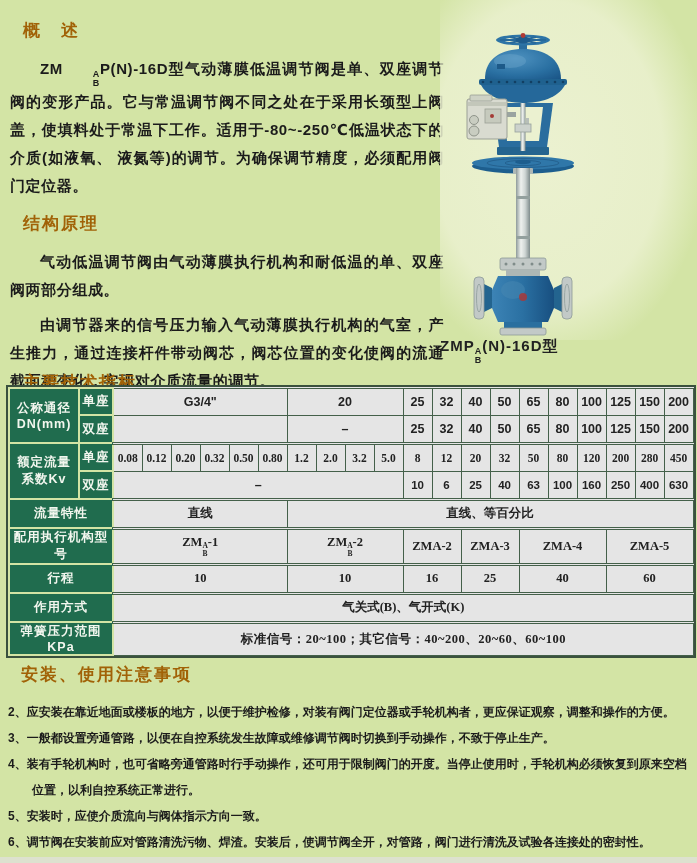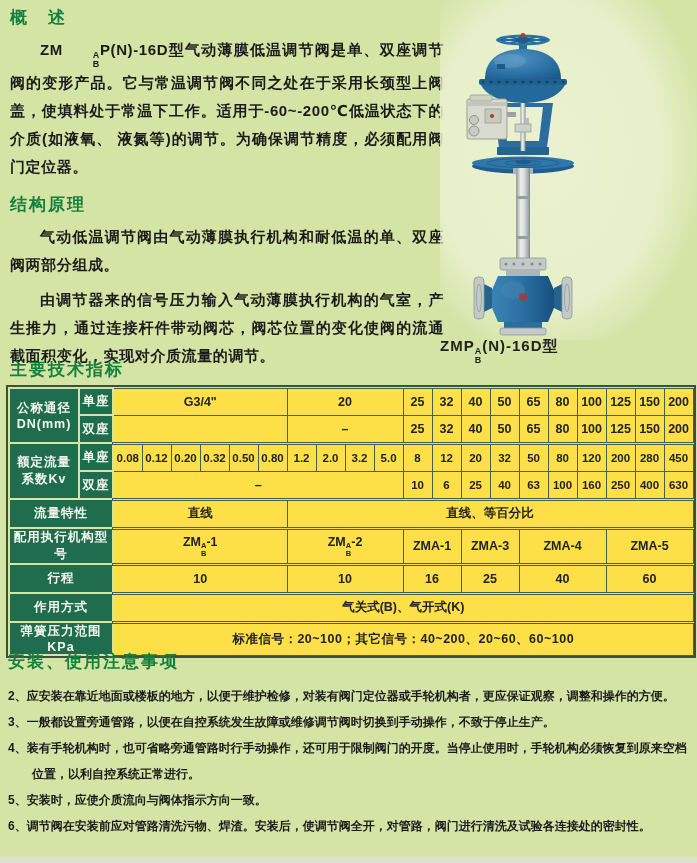--- a/index.html
+++ b/index.html
@@ -5,21 +5,21 @@
   html,body{margin:0;padding:0;}
   body{
     width:697px;height:863px;position:relative;overflow:hidden;
     background:#d3e4a5;
     font-family:"Liberation Sans","DejaVu Sans",sans-serif;
     color:#1c1c1c;
   }
   
   .left-col{position:absolute;left:10px;top:6px;width:434px;}
   .sec-heading{
-    font-size:17px;font-weight:700;letter-spacing:2px;color:#15803d;margin:0;
+    font-size:17px;font-weight:700;letter-spacing:2px;color:#a16207;margin:13px;
   }
   .sec-heading.mt{margin-top:12px;}
   .para{
     font-size:15px;line-height:28px;font-weight:600;letter-spacing:0.6px;
     text-align:justify;text-indent:2em;margin:7px 0 0;color:#1b1b1b;
   }
   .stk{
     display:inline-flex;flex-direction:column;align-items:center;
     line-height:1;font-size:0.6em;vertical-align:-0.38em;font-weight:inherit;
   }
@@ -30,33 +30,33 @@
   .caption{
     position:absolute;left:440px;top:337px;width:257px;text-align:left;
     font-weight:600;color:#222;
   }
   .cap1{font-size:15px;letter-spacing:1px;}
   .cap2{font-size:14px;letter-spacing:2px;margin-top:19px;}
   
   .tech-heading{position:absolute;left:10px;top:358px;}
   .table-wrap{
     position:absolute;left:6px;top:385px;
-    border:2px solid #3a513e;background:#fde047;
+    border:2px solid #3a513e;background:#e5e5e5;
   }
   table{border-collapse:collapse;table-layout:fixed;width:684px;}
   td{
     border:1px solid #44604a;text-align:center;vertical-align:middle;
     font-size:12.5px;font-weight:600;color:#222;padding:0;height:26px;
     overflow:hidden;white-space:nowrap;
   }
   th{
     border:2px solid #d3e4a5;background:#206c4e;color:#f2f6ee;
     font-size:12.5px;font-weight:700;letter-spacing:1px;padding:0 1px;
   }
-  tr.sep td{border-top:3px double #44604a;}
+  tr.sep td{border-top:3px double #44604a;font-family:Liberation Serif, serif;}
   td.num{font-size:11.5px;letter-spacing:0;}
   td.spring{letter-spacing:0.5px;}
   
   .notes{position:absolute;left:8px;top:650px;width:688px;}
   .notes ol{list-style:none;margin:10px 0 0;padding:0;}
   .notes li{
     font-size:12px;line-height:26px;font-weight:600;color:#1b1b1b;
     padding-left:24px;text-indent:-24px;letter-spacing:0;
   }
   .bottom-strip{
@@ -65,21 +65,21 @@
   }
 </style>
 </head>
 <body>
 
 <div class="left-col">
   <h2 class="sec-heading">概　述</h2>
   <p class="para"><span>ZM</span><span class="stk">
         <span>A</span>
         <span>B</span>
-      </span><span>P(N)-16D型气动薄膜低温调节阀是单、双座调节阀的变形产品。它与常温调节阀不同之处在于采用长颈型上阀盖，使填料处于常温下工作。适用于-60~-200℃低温状态下的介质(如液氧、 液氮等)的调节。为确保调节精度，必须配用阀门定位器。</span></p>
+      </span><span>P(N)-16D型气动薄膜低温调节阀是单、双座调节阀的变形产品。它与常温调节阀不同之处在于采用长颈型上阀盖，使填料处于常温下工作。适用于-80~-250℃低温状态下的介质(如液氧、 液氮等)的调节。为确保调节精度，必须配用阀门定位器。</span></p>
 
   <h2 class="sec-heading mt">结构原理</h2>
   <p class="para">气动低温调节阀由气动薄膜执行机构和耐低温的单、双座阀两部分组成。</p>
   <p class="para">由调节器来的信号压力输入气动薄膜执行机构的气室，产生推力，通过连接杆件带动阀芯，阀芯位置的变化使阀的流通截面积变化，实现对介质流量的调节。</p>
 </div>
 
 <div class="photo">
   <svg viewBox="0 0 257 340">
     <defs>
       <radialGradient id="halo" cx="42%" cy="45%" r="62%">
@@ -315,21 +315,21 @@
   <tr class="sep">
     <th colspan="2">配用执行机构型号</th>
     <td colspan="6"><span>ZM</span><span class="stk">
               <span>A</span>
               <span>B</span>
             </span><span>-1</span></td>
     <td colspan="4"><span>ZM</span><span class="stk">
               <span>A</span>
               <span>B</span>
             </span><span>-2</span></td>
-    <td colspan="2">ZMA-1</td>
+    <td colspan="2">ZMA-2</td>
     <td colspan="2">ZMA-3</td>
     <td colspan="3">ZMA-4</td>
     <td colspan="3">ZMA-5</td>
   </tr>
   <tr class="sep">
     <th colspan="2">行程</th>
     <td colspan="6">10</td>
     <td colspan="4">10</td>
     <td colspan="2">16</td>
     <td colspan="2">25</td>

